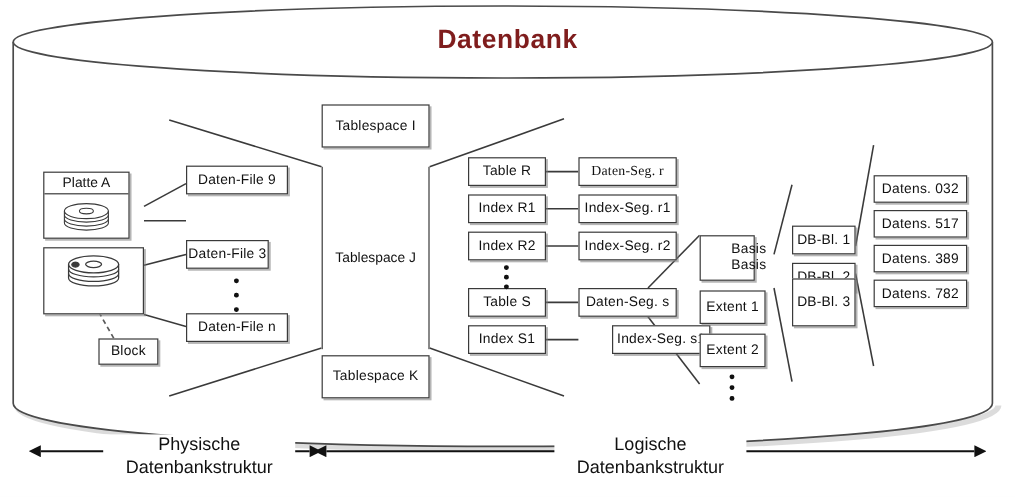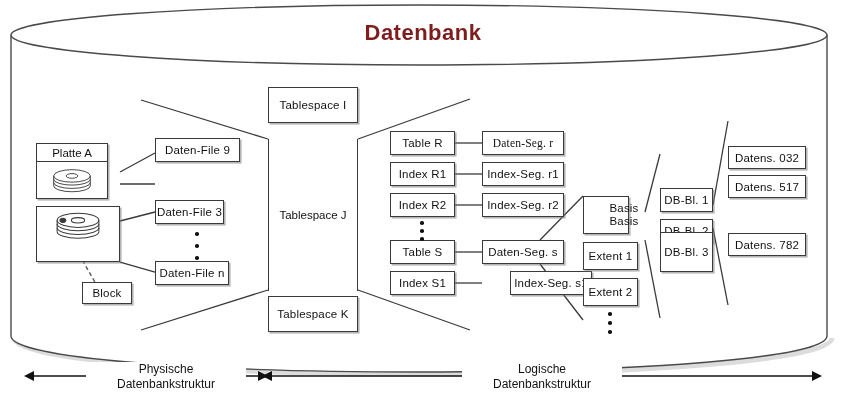--- a/index.html
+++ b/index.html
@@ -56,21 +56,21 @@
     letter-spacing:.5px;
     z-index:6;
   }
   .dots{
     position:absolute;display:flex;flex-direction:column;
     align-items:center;justify-content:space-between;
     z-index:6;
   }
   .dots i{display:block;width:3.6px;height:3.6px;background:#111;border-radius:50%;}
   .axis-label{
-    position:absolute;text-align:center;font-size:12px;color:#111;
+    position:absolute;text-align:center;font-size:15px;color:#111;
     line-height:1.25;z-index:7;
   }
 </style>
 </head>
 <body>
 
 <div id="stage">
 
   <svg id="svgroot" viewBox="0 0 846 414" xmlns="http://www.w3.org/2000/svg">
     <defs>
@@ -168,21 +168,21 @@
 
   <div class="box" style="left:82px;top:282px;width:50px;height:22px;">Block</div>
 
   <div class="box" style="left:155px;top:138px;width:85px;height:24px;">Daten-File 9</div>
   <div class="box" style="left:155px;top:200px;width:69px;height:24px;">Daten-File 3</div>
   <div class="dots" style="left:194px;top:232px;width:6px;height:28px;">
     <i></i>
       <i></i>
       <i></i>
   </div>
-  <div class="box" style="left:155px;top:261px;width:74px;height:24px;">Daten-File n</div>
+  <div class="box" style="left:155px;top:261px;width:85px;height:24px;">Daten-File n</div>
 
   <div class="box" style="left:268px;top:87px;width:90px;height:36px;">Tablespace I</div>
   <div class="ts-col" style="left:268px;top:139px;width:90px;height:152px;">Tablespace J</div>
   <div class="box" style="left:390px;top:131px;width:65px;height:24px;">Table R</div>
 
   <div class="box" style="left:268px;top:296px;width:90px;height:36px;">Tablespace K</div>
   <div class="box" style="left:390px;top:162px;width:65px;height:24px;">Index R1</div>
   <div class="box" style="left:390px;top:193px;width:65px;height:24px;">Index R2</div>
   <div class="dots" style="left:419px;top:221px;width:6px;height:20px;">
     <i></i>
@@ -209,20 +209,21 @@
       <i></i>
       <i></i>
   </div>
 
   <div class="box" style="left:660px;top:188px;width:53px;height:24px;">DB-Bl. 1</div>
   <div class="box" style="left:660px;top:219px;width:53px;height:24px;">DB-Bl. 2</div>
   <div class="box" style="left:660px;top:232px;width:53px;height:40px;">DB-Bl. 3</div>
 
   <div class="box" style="left:728px;top:146px;width:78px;height:23px;">Datens. 032</div>
   <div class="box" style="left:728px;top:175px;width:78px;height:23px;">Datens. 517</div>
+  <div class="box" style="left:728px;top:204px;width:78px;height:23px;">Datens. 389</div>
   <div class="box" style="left:728px;top:233px;width:78px;height:23px;">Datens. 782</div>
 
   <div class="axis-label" style="left:86px;top:362px;width:160px;background:#fff;">
     <div>Physische</div>
     <div>Datenbankstruktur</div>
   </div>
   <div class="axis-label" style="left:462px;top:362px;width:160px;background:#fff;">
     <div>Logische</div>
     <div>Datenbankstruktur</div>
   </div>

